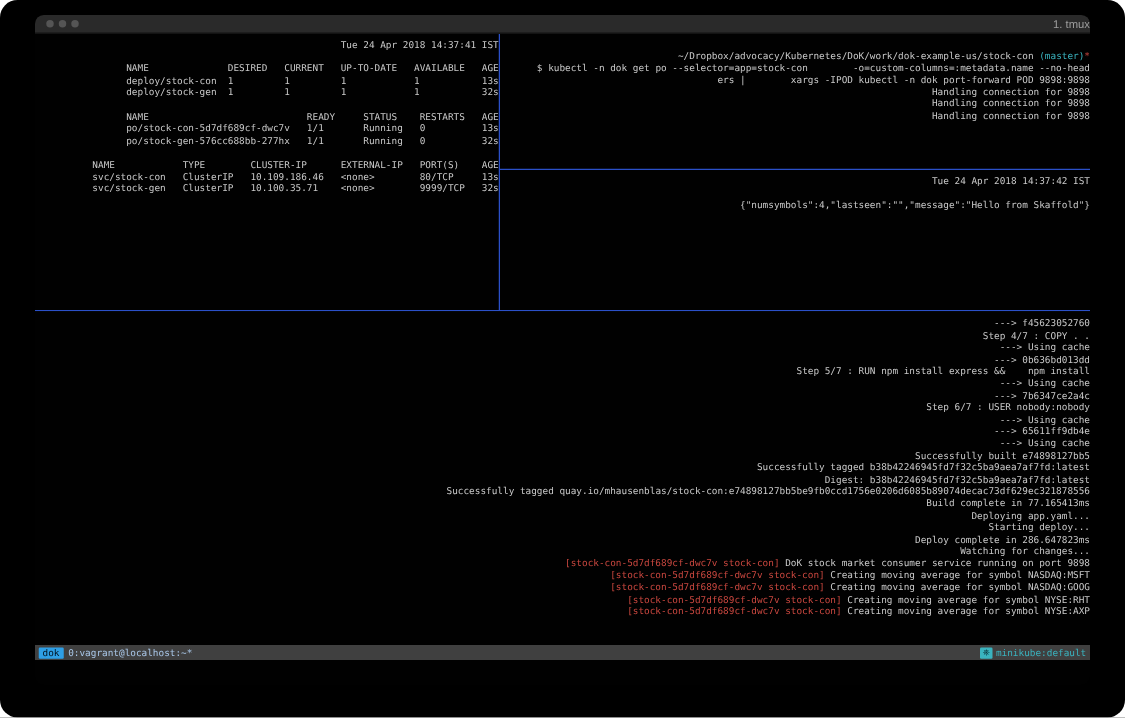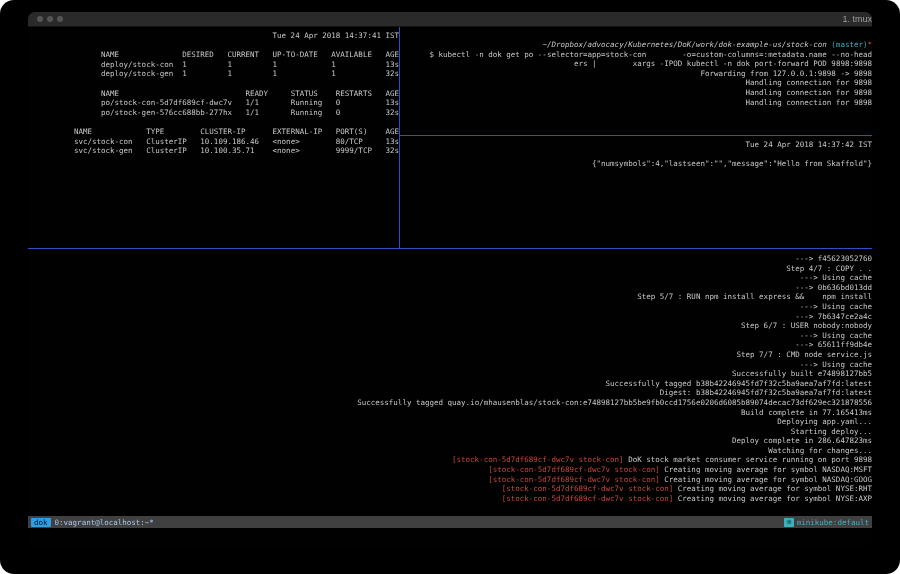--- a/index.html
+++ b/index.html
@@ -82,24 +82,23 @@
             <div class="line">po/stock-con-5d7df689cf-dwc7v   1/1       Running   0          13s</div>
             <div class="line">po/stock-gen-576cc688bb-277hx   1/1       Running   0          32s</div>
             <div class="line">&nbsp;</div>
             <div class="line">NAME            TYPE        CLUSTER-IP      EXTERNAL-IP   PORT(S)    AGE</div>
             <div class="line">svc/stock-con   ClusterIP   10.109.186.46   &lt;none&gt;        80/TCP     13s</div>
             <div class="line">svc/stock-gen   ClusterIP   10.100.35.71    &lt;none&gt;        9999/TCP   32s</div>
           </div>
         <div class="vdiv"></div>
         <div class="right-col">
           <div class="pane pane-ru" id="pane-top-right-upper">
-              <div class="line"><span style="color: rgb(201, 201, 201); font-style: italic;">~/Dropbox/advocacy/Kubernetes/DoK/work/dok-example-us/stock-con </span><span style="color: rgb(58, 179, 191);">(master)</span><span style="color: rgb(201, 71, 63);">*</span></div>
+              <div class="line"><span style="color: rgb(201, 201, 201);">~/Dropbox/advocacy/Kubernetes/DoK/work/dok-example-us/stock-con </span><span style="color: rgb(58, 179, 191);">(master)</span><span style="color: rgb(201, 71, 63);">*</span></div>
               <div class="line">$ kubectl -n dok get po --selector=app=stock-con        -o=custom-columns=:metadata.name --no-head</div>
               <div class="line">ers |        xargs -IPOD kubectl -n dok port-forward POD 9898:9898</div>
-              <div class="line">Forwarding from 127.0.0.1:9898 -&gt; 9898</div>
               <div class="line">Handling connection for 9898</div>
               <div class="line">Handling connection for 9898</div>
               <div class="line">Handling connection for 9898</div>
             </div>
           <div class="hdiv"></div>
           <div class="pane pane-rl" id="pane-top-right-lower">
               <div class="line">Tue 24 Apr 2018 14:37:42 IST</div>
               <div class="line">&nbsp;</div>
               <div class="line">{"numsymbols":4,"lastseen":"","message":"Hello from Skaffold"}</div>
             </div>
@@ -112,21 +111,20 @@
           <div class="line"> ---&gt; f45623052760</div>
           <div class="line">Step 4/7 : COPY . .</div>
           <div class="line"> ---&gt; Using cache</div>
           <div class="line"> ---&gt; 0b636bd013dd</div>
           <div class="line">Step 5/7 : RUN npm install express &amp;&amp;    npm install</div>
           <div class="line"> ---&gt; Using cache</div>
           <div class="line"> ---&gt; 7b6347ce2a4c</div>
           <div class="line">Step 6/7 : USER nobody:nobody</div>
           <div class="line"> ---&gt; Using cache</div>
           <div class="line"> ---&gt; 65611ff9db4e</div>
-          <div class="line">Step 7/7 : CMD node service.js</div>
           <div class="line"> ---&gt; Using cache</div>
           <div class="line">Successfully built e74898127bb5</div>
           <div class="line">Successfully tagged b38b42246945fd7f32c5ba9aea7af7fd:latest</div>
           <div class="line">Digest: b38b42246945fd7f32c5ba9aea7af7fd:latest</div>
           <div class="line">Successfully tagged quay.io/mhausenblas/stock-con:e74898127bb5be9fb0ccd1756e0206d6085b89074decac73df629ec321878556</div>
           <div class="line">Build complete in 77.165413ms</div>
           <div class="line">Deploying app.yaml...</div>
           <div class="line">Starting deploy...</div>
           <div class="line">Deploy complete in 286.647823ms</div>
           <div class="line">Watching for changes...</div>

